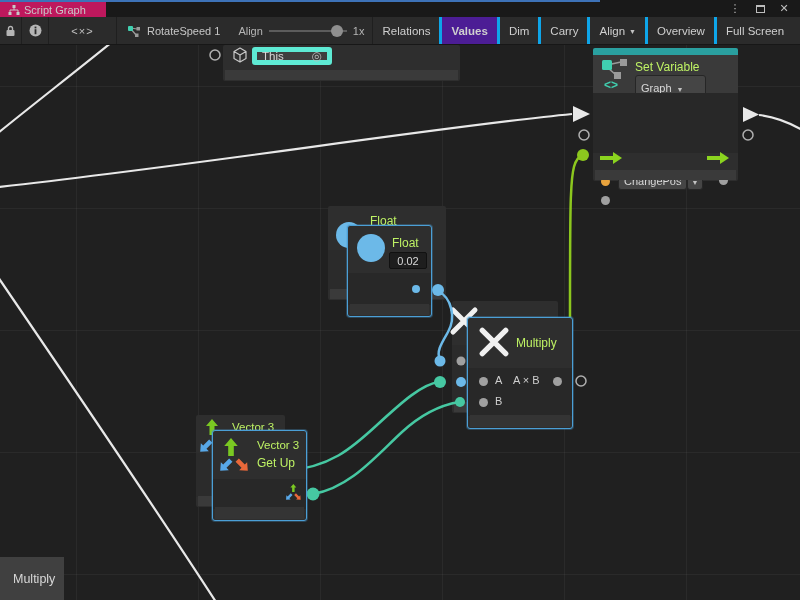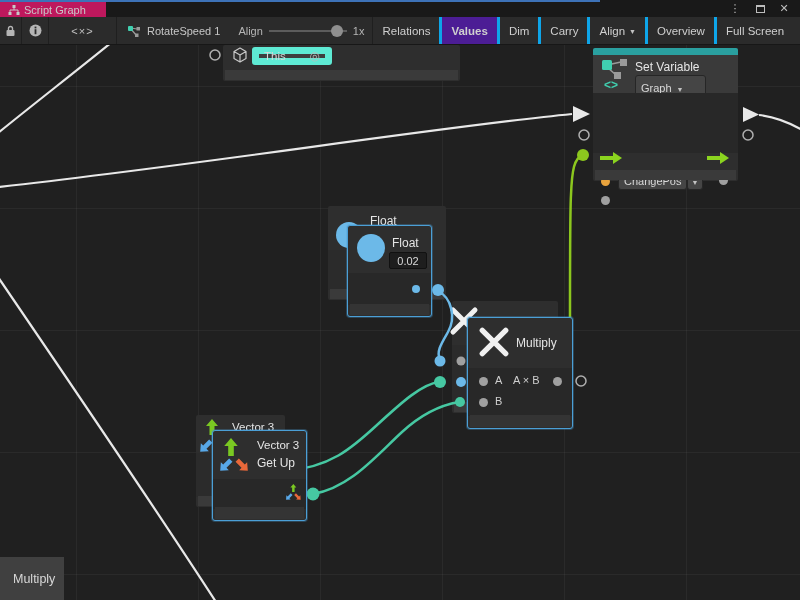--- a/index.html
+++ b/index.html
@@ -35,31 +35,31 @@
   
   #canvas{position:absolute;left:0;top:45px;width:800px;height:555px;background:#202020;overflow:hidden;
     background-image:linear-gradient(to right, rgba(255,255,255,0.045) 1px, transparent 1px),
                      linear-gradient(to bottom, rgba(255,255,255,0.045) 1px, transparent 1px);
     background-size:122px 122px;background-position:76px 41px;}
 
   .node{position:absolute;background:#2e2e2e;border-radius:2px;z-index:1;}
   .node .body{position:absolute;left:0;right:0;background:#282828;}
   .node .footer{position:absolute;left:2px;right:2px;height:10px;background:#3a3a3a;}
   .node.selected{border:1px solid #4b9fd6;box-shadow:0 0 0 1px rgba(75,159,214,.3);z-index:3;border-radius:3px;}
-  .ntitle{position:absolute;font-size:12px;color:#e5e5e5;white-space:nowrap;}
+  .ntitle{position:absolute;font-size:12px;color:#bef264;white-space:nowrap;}
   .port{position:absolute;width:9px;height:9px;border-radius:50%;background:#a0a0a0;}
   .plabel{position:absolute;font-size:11px;color:#cfcfcf;white-space:nowrap;}
   .dropdown{position:absolute;background:#454545;border:1px solid #262626;border-radius:3px;display:flex;align-items:center;color:#d8d8d8;font-size:11px;}
   .valuebox{position:absolute;background:#1e1e1e;border:1px solid #111;border-radius:2px;color:#d8d8d8;font-size:11px;display:flex;align-items:center;justify-content:center;}
 
   #wires{position:absolute;left:0;top:0;width:800px;height:555px;z-index:2;pointer-events:none;}
 
   
   #node-this{left:223px;top:0;width:237px;height:36px;}
-  #node-this .field{position:absolute;left:29px;top:2px;width:80px;height:18px;background:#3e3e3e;border:7px solid #5eead4;border-radius:3px;display:flex;align-items:center;color:#d8d8d8;font-size:11.5px;padding:0 5px;}
+  #node-this .field{position:absolute;left:29px;top:2px;width:80px;height:18px;background:#3e3e3e;border:5px solid #5eead4;border-radius:3px;display:flex;align-items:center;color:#d8d8d8;font-size:11.5px;padding:0 5px;}
   #node-this .footer{bottom:1px;}
 
   #node-setvar{left:593px;top:3px;width:145px;height:133px;}
   #node-setvar .tealbar{position:absolute;left:0;top:0;right:0;height:7px;background:#2aa0a0;border-radius:2px 2px 0 0;}
   #node-setvar .header{position:absolute;left:0;top:7px;right:0;height:38px;background:#3a3a3a;}
   #node-setvar .body{top:45px;height:60px;}
   #node-setvar .footer{bottom:1px;}
 
   #node-float-back{left:328px;top:161px;width:118px;height:94px;}
   #node-float-back .body{top:44px;height:40px;background:#2b2b2b;}

